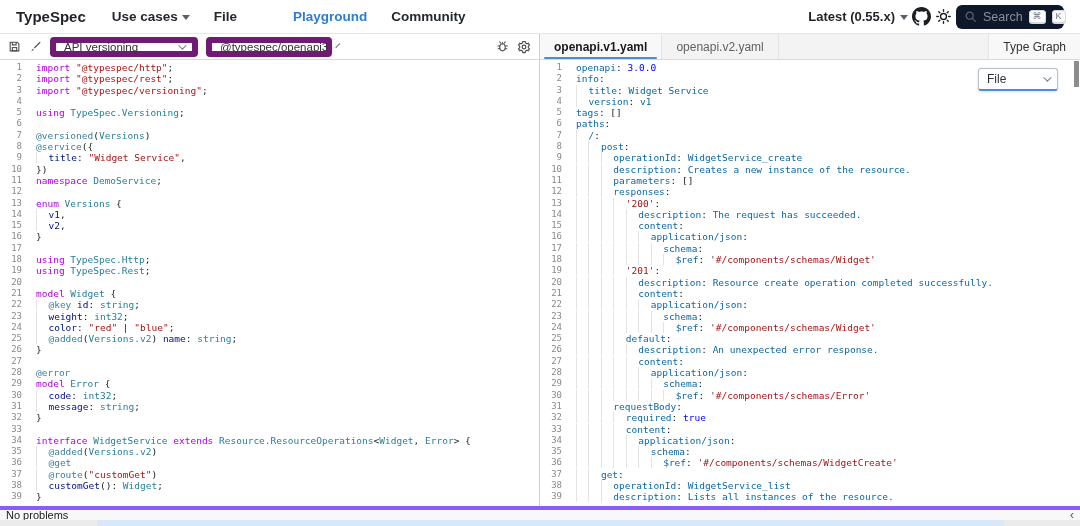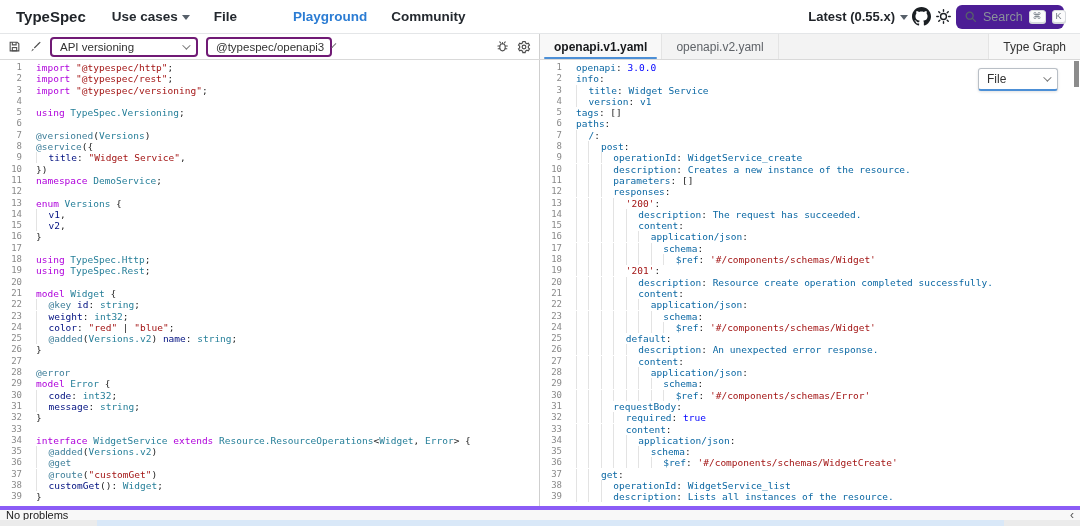--- a/index.html
+++ b/index.html
@@ -11,32 +11,32 @@
     border-bottom:1px solid #e4e6e8; background:#fff; }
   .logo { font-size:15px; font-weight:700; margin-right:26px; }
   .navitems { display:flex; align-items:flex-start; gap:24px; }
   .navitem { font-size:13.5px; font-weight:600; color:#24292f; cursor:pointer; display:flex; align-items:center; gap:4px; }
   .navitem.active { color:#2b7cd3;padding-left:32px; }
   .caret { width:0; height:0; border-left:4px solid transparent; border-right:4px solid transparent;
     border-top:5px solid #57606a; display:inline-block; margin-top:1px; }
   .nav-right { margin-left:auto; display:flex; align-items:center; gap:4px; }
   .version-select { font-size:13px; font-weight:600; display:flex; align-items:center; gap:5px; cursor:pointer; }
   .icon-btn { display:flex; align-items:center; justify-content:center; cursor:pointer; color:#24292f; }
-  .searchbox { display:flex; align-items:center; gap:6px; background:#4c1d95; border-radius:6px;
+  .searchbox { display:flex; align-items:center; gap:6px; background:#0f172a; border-radius:6px;
     height:24px; padding:0 6px 0 8px; width:108px; cursor:pointer; }
   .searchbox .ph { font-size:12.5px; color:#8a919a; flex:1; }
   kbd { font-size:9px; color:#6e7781; background:#fbfbfc; border:1px solid #d6d9dd; border-radius:3px;
     padding:1px 3px; line-height:1; box-shadow:0 1px 0 #d6d9dd; font-family:"Liberation Sans",sans-serif; }
 
   
   .toolbar { height:26px; display:flex; align-items:stretch; border-bottom:1px solid #d9d9d9; background:#fff; }
   .toolbar-left { width:540px; flex:none; display:flex; align-items:center; gap:8px; padding:0 8px;
     border-right:1px solid #cfcfcf; }
   .tool-icon { color:#4d4d4d; display:flex; align-items:center; cursor:pointer; }
-  .select { height:20px; border:2px solid #701a75; border-radius:4px; background:#fff; display:flex;
+  .select { height:20px; border:6px solid #701a75; border-radius:4px; background:#fff; display:flex;
     align-items:center; font-size:11.5px; color:#333; padding:0 8px; gap:8px; cursor:pointer; }
   .select .chev { width:6px; height:6px; border-right:1.4px solid #777; border-bottom:1.4px solid #777;
     transform:rotate(45deg) translateY(-2px); }
   .sel-sample { width:148px; justify-content:space-between; }
   .sel-emitter { width:126px; justify-content:space-between; }
   .toolbar-left .spacer { flex:1; }
   .tabstrip { flex:1; display:flex; align-items:stretch; background:#f3f3f3; }
   .tab { padding:0 14px; display:flex; align-items:center; font-size:12px; color:#5f6368;
     cursor:pointer; position:relative; border-right:1px solid #e4e4e4; }
   .tab.active { color:#17191c; font-weight:700; background:#f8f8f8; }

